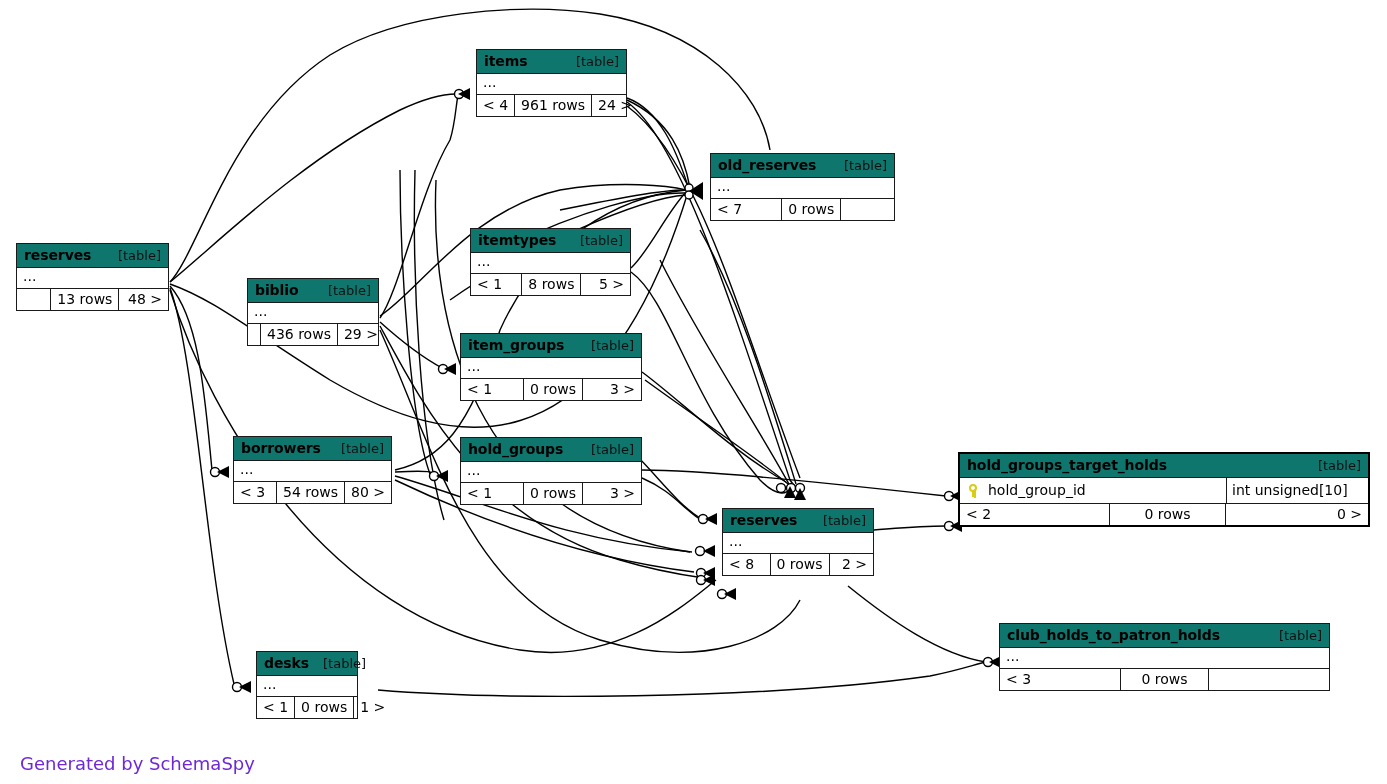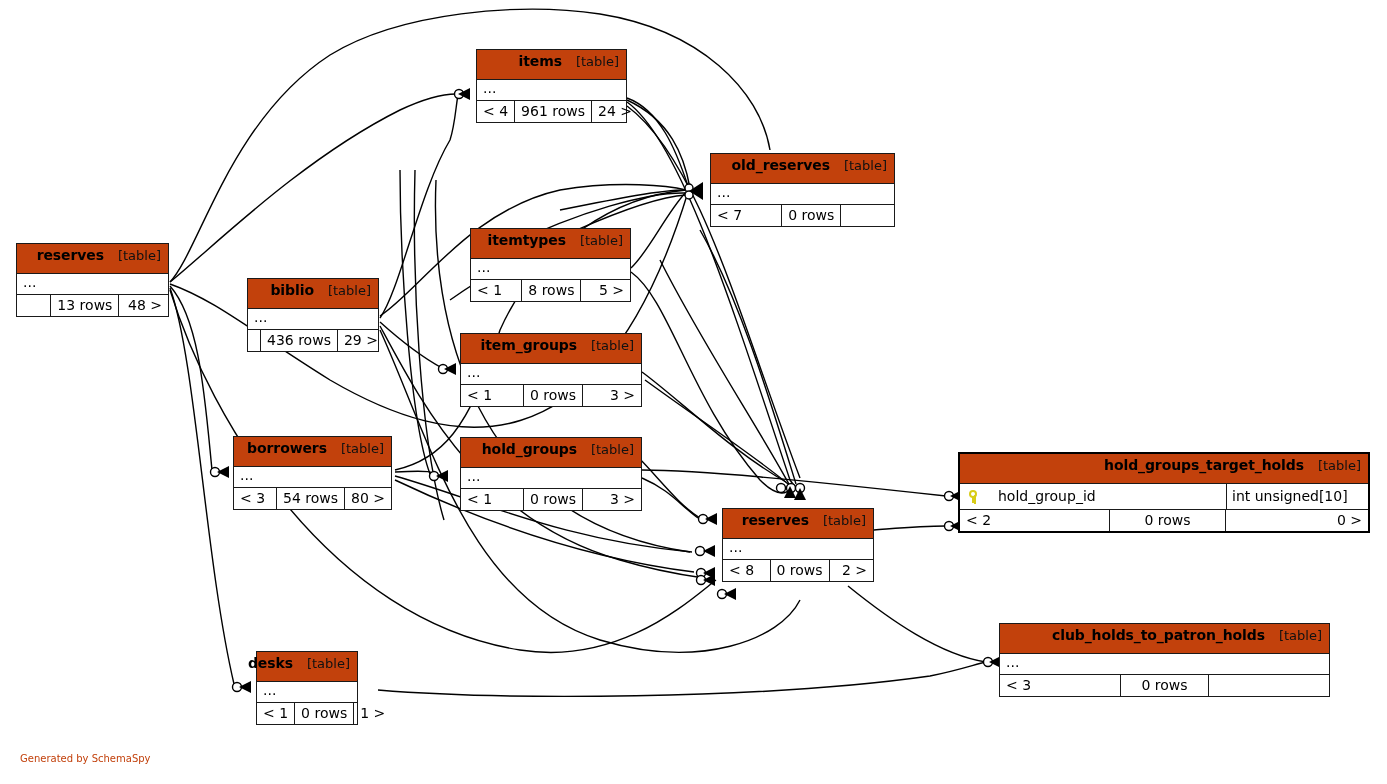--- a/index.html
+++ b/index.html
@@ -30,24 +30,24 @@
     border: 1px solid #1a1a1a;
     font-size: 13.5px;
     color: #000000;
   }
   .table-node.emphasis {
     border: 2px solid #000000;
   }
   .tbl-header {
     display: flex;
     align-items: center;
-    justify-content: flex-end;
-    background: #c2410c;
+    justify-content: space-between;
+    background: #0f766e;
     border-bottom: 1px solid #1a1a1a;
-    padding: 3px 7px 10px 7px;
+    padding: 3px 7px 4px 7px;
     white-space: nowrap;
   }
   .tbl-name {
     font-weight: bold;
     font-size: 14px;
     letter-spacing: -0.1px;
   }
   .tbl-tag {
     font-size: 13px;
     color: #111;
@@ -67,21 +67,21 @@
     display: flex;
     align-items: stretch;
     border-bottom: 1px solid #1a1a1a;
     background: #ffffff;
   }
   .col-row:last-child { border-bottom: none; }
   .col-name {
     flex: 1 1 auto;
     display: flex;
     align-items: center;
-    gap: 19px;
+    gap: 9px;
     padding: 4px 8px 5px 8px;
     border-right: 1px solid #1a1a1a;
     font-size: 14px;
   }
   .col-type {
     flex: 0 0 auto;
     display: flex;
     align-items: center;
     padding: 4px 6px 5px 5px;
     font-size: 14px;
@@ -123,22 +123,22 @@
     display: flex;
     align-items: center;
   }
   .foot-cell:last-child { border-right: none; }
   .foot-left { justify-content: flex-start; }
   .foot-mid { justify-content: center; flex: 1 1 auto; }
   .foot-right { justify-content: flex-end; }
   .credit {
     position: absolute;
     left: 20px; top: 753px;
-    font-size: 10px;
-    color: #c2410c;
+    font-size: 18px;
+    color: #6d28d9;
     white-space: nowrap;
   }
 </style>
 </head>
 <body>
 
 <div id="canvas">
 
   <svg id="edge-layer" viewBox="0 0 1387 784" width="1387" height="784" xmlns="http://www.w3.org/2000/svg">
     <g fill="none" stroke="#000000" stroke-width="1.4">

